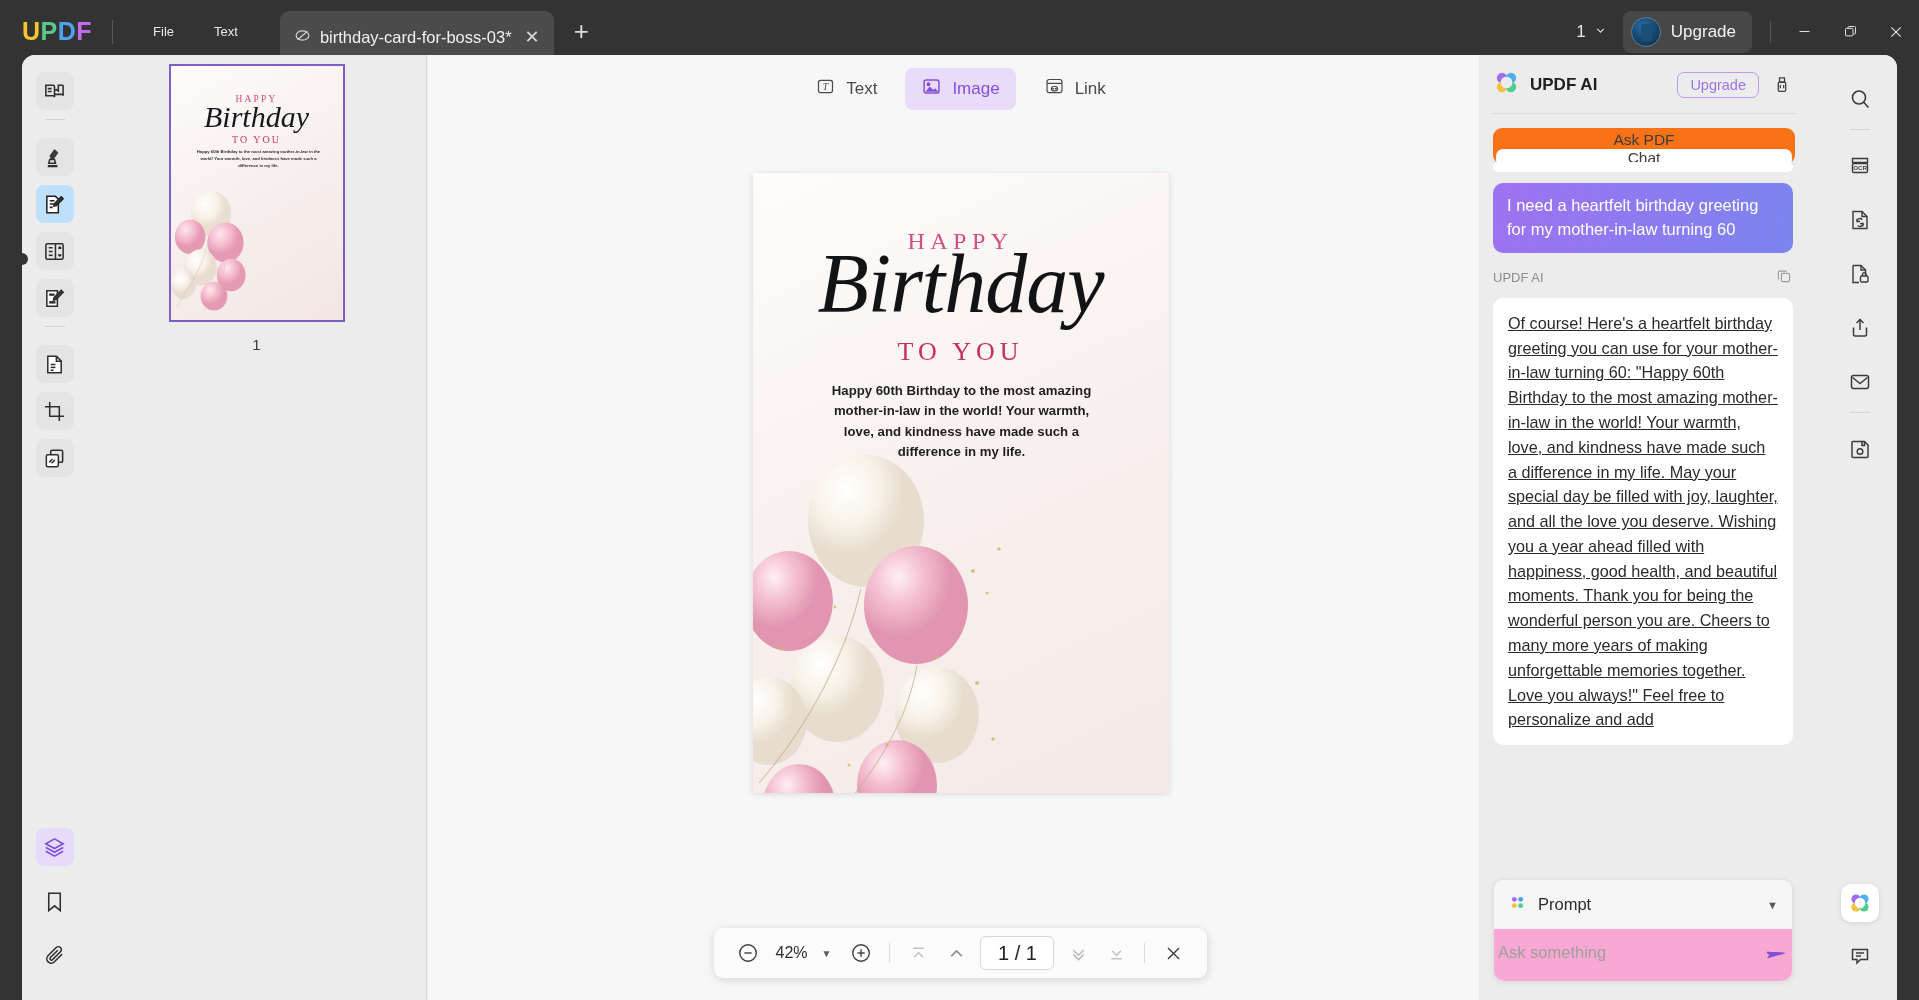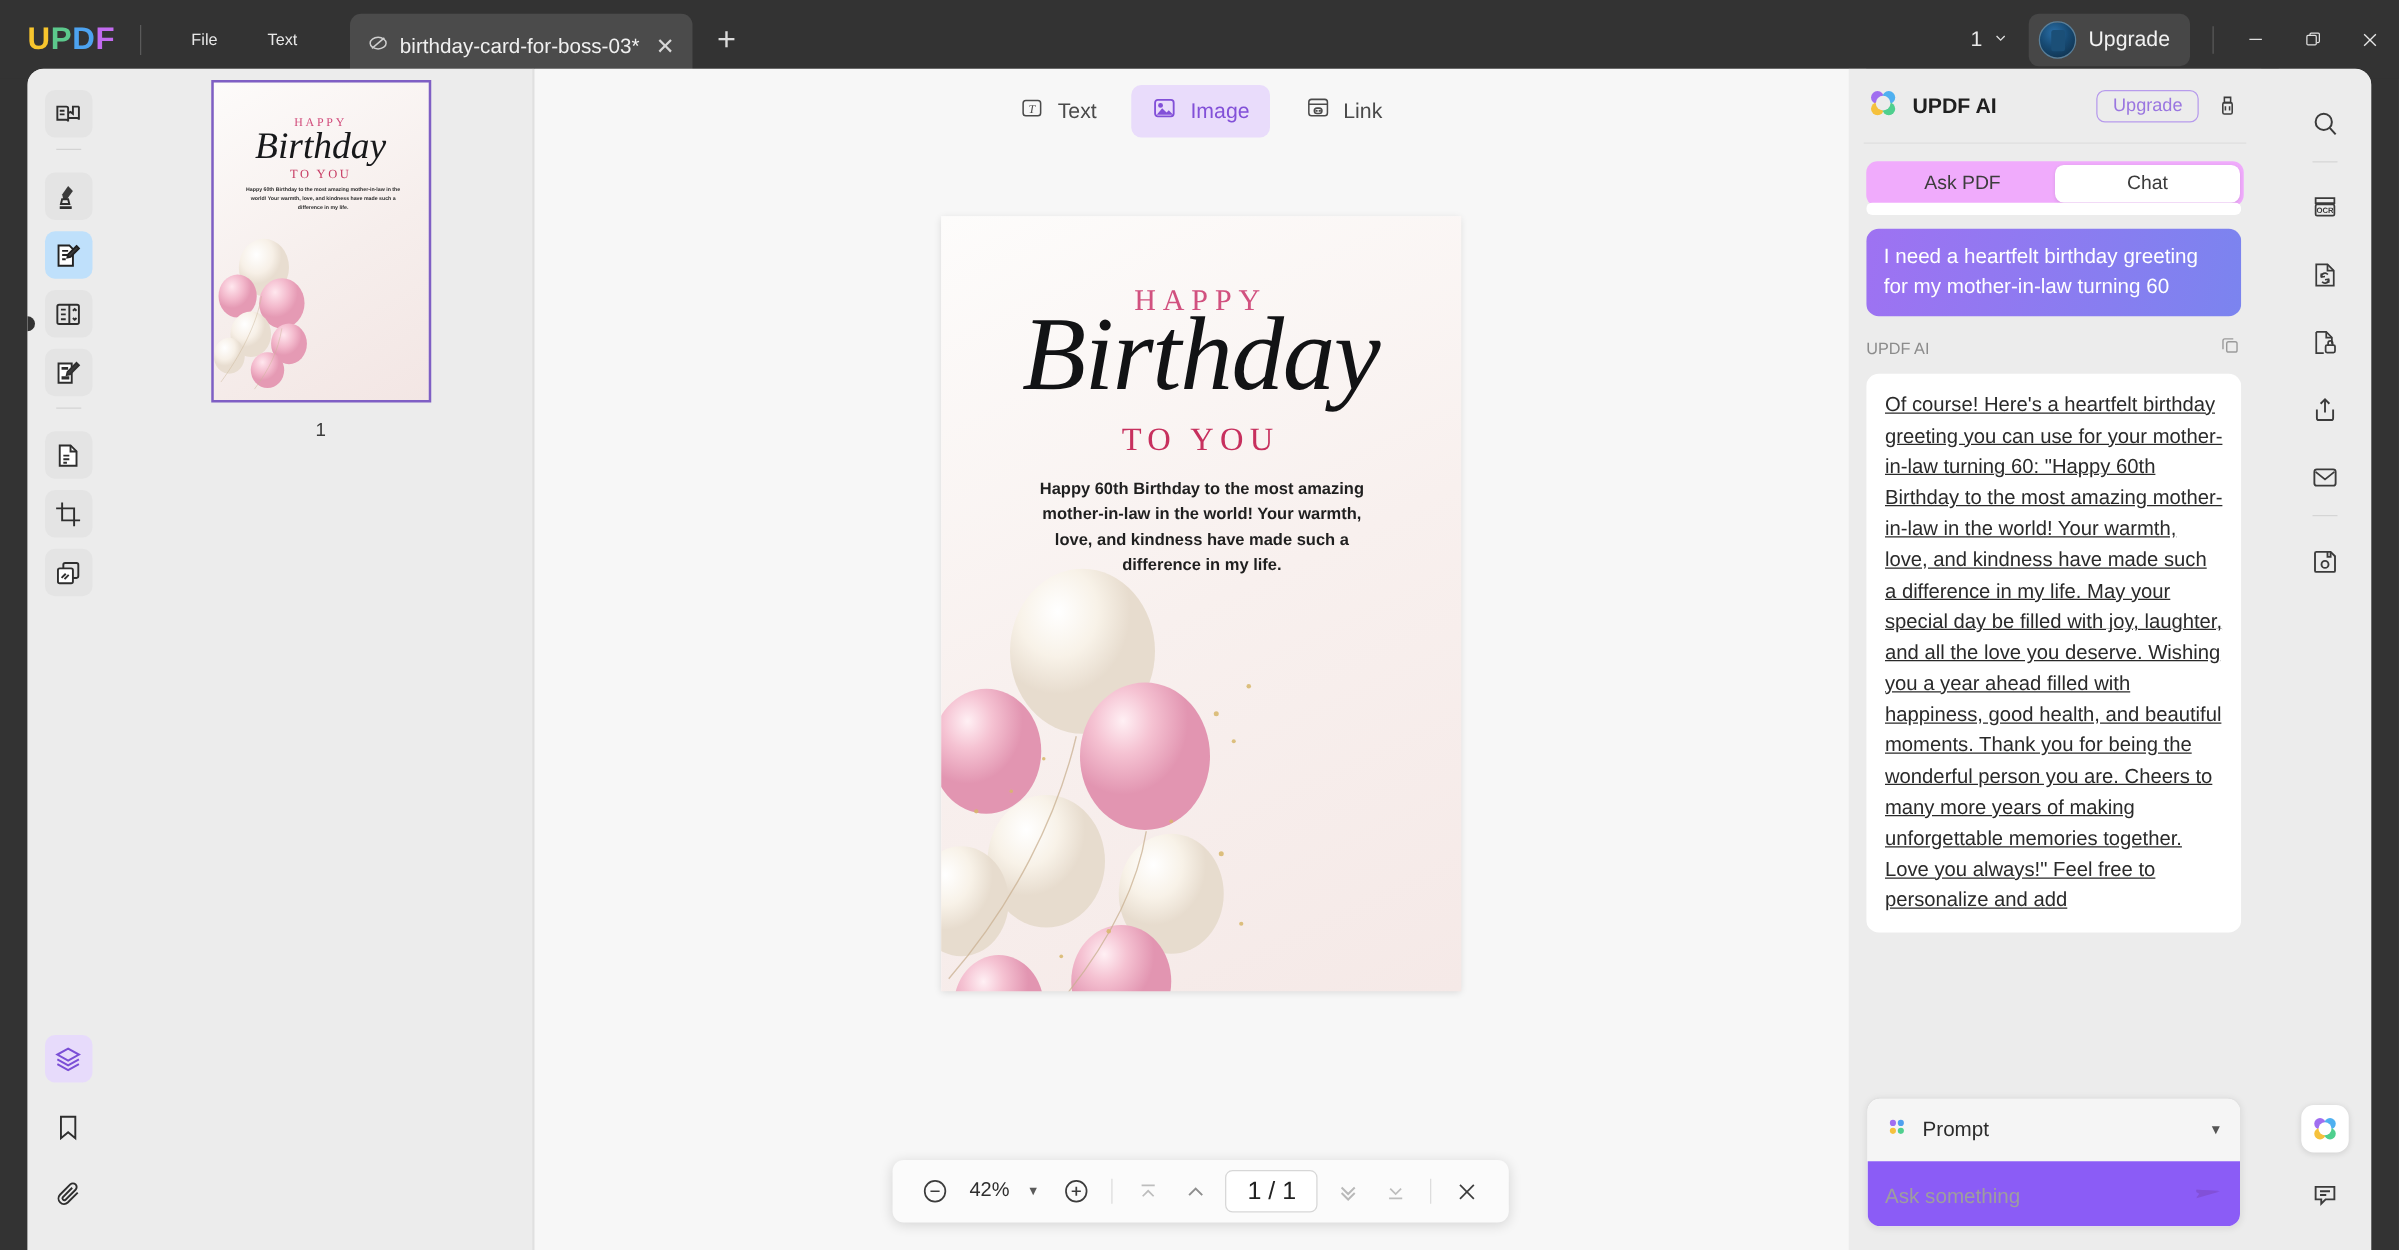--- a/index.html
+++ b/index.html
@@ -132,21 +132,21 @@
     display:flex; align-items:center; justify-content:center; font-size:20px; color:#222; background:#fff; margin:0 4px; }
 
   
   .ai-panel { position:absolute; right:88px; top:0; width:330px; height:945px; background:#ececec; }
   .ai-head { display:flex; align-items:center; padding:14px 14px 0 14px; gap:10px; }
   .ai-title { font-size:17px; font-weight:bold; color:#1f1f1f; }
   .ai-upgrade { margin-left:auto; border:1px solid #b79bec; color:#9a76e0; font-size:14.5px;
     padding:4px 12px; border-radius:7px; cursor:pointer; background:transparent; }
   .ai-brush { width:26px; height:26px; display:flex; align-items:center; justify-content:center; cursor:pointer; }
   .ai-rule { height:1px; background:#dedede; margin:13px 12px 0 12px; }
-  .ai-tabs { margin:14px 14px 0 14px; background:#f0abfc; border-radius:9px; height:36px; display:flex; padding:3px; }
+  .ai-tabs { margin:14px 14px 0 14px; background:#f97316; border-radius:9px; height:36px; display:flex; padding:3px;flex-direction:column; }
   .ai-tab { flex:1; border-radius:7px; display:flex; align-items:center; justify-content:center;
     font-size:15.5px; color:#3c3c3c; cursor:pointer; }
   .ai-tab.active { background:#ffffff; box-shadow:0 1px 3px rgba(0,0,0,.10); }
 
   .chat-scroll { position:absolute; top:107px; left:14px; width:300px; height:600px; overflow:hidden; }
   .chat-top-stub { height:10px; background:#fff; border-radius:7px; margin-bottom:11px; }
   .user-bubble {
     background:linear-gradient(100deg,#9e72f2 0%,#7b84ef 100%); color:#fff;
     border-radius:10px; padding:11px 14px; font-size:16.5px; line-height:1.45;
   }
@@ -159,21 +159,21 @@
   }
   .ai-bubble p { margin-bottom:0;text-decoration:underline; }
 
   .composer {
     position:absolute; left:14px; bottom:18px; width:300px; background:#fff;
     border:1px solid #e1e1e1; border-radius:11px; box-shadow:0 1px 6px rgba(0,0,0,.07); overflow:hidden;
   }
   .prompt-row { display:flex; align-items:center; gap:11px; padding:13px 14px; background:#f5f5f5; cursor:pointer; }
   .prompt-label { font-size:16.5px; color:#2b2b2b; }
   .prompt-caret { margin-left:auto; font-size:11px; color:#555; }
-  .ask-row { display:flex; align-items:flex-end; padding:14px 14px; background:#8b5cf6; }
+  .ask-row { display:flex; align-items:flex-start; padding:14px 4px; background:#f9a8d4; }
   .ask-input { border:0; outline:0; flex:1; font-size:16.5px; color:#2b2b2b; font-family:"Liberation Sans", sans-serif; background:transparent;}
   .ask-input::placeholder { color:#9e9e9e; }
   .send-btn { cursor:pointer; display:flex; align-items:center; }
 
   
   .right-rail { position:absolute; right:0; top:0; width:74px; height:945px; background:#ececec;
     display:flex; flex-direction:column; align-items:center; padding-top:10px; }
   .rr-btn { width:40px; height:40px; margin-top:14px; border-radius:8px;
     display:flex; align-items:center; justify-content:center; cursor:pointer; color:#3b3b3b; }
   .rr-sep { width:20px; height:1px; background:#d5d5d5; margin:10px 0 2px 0; }

